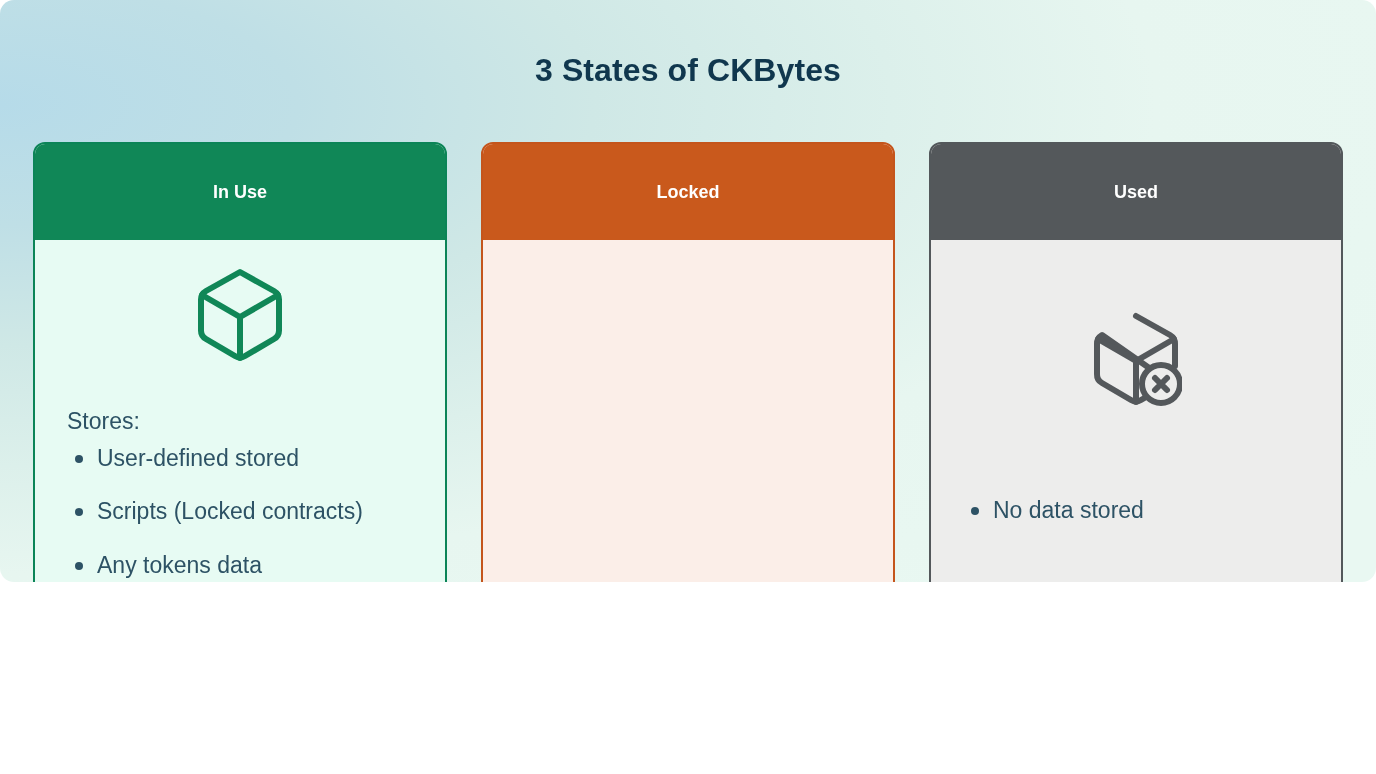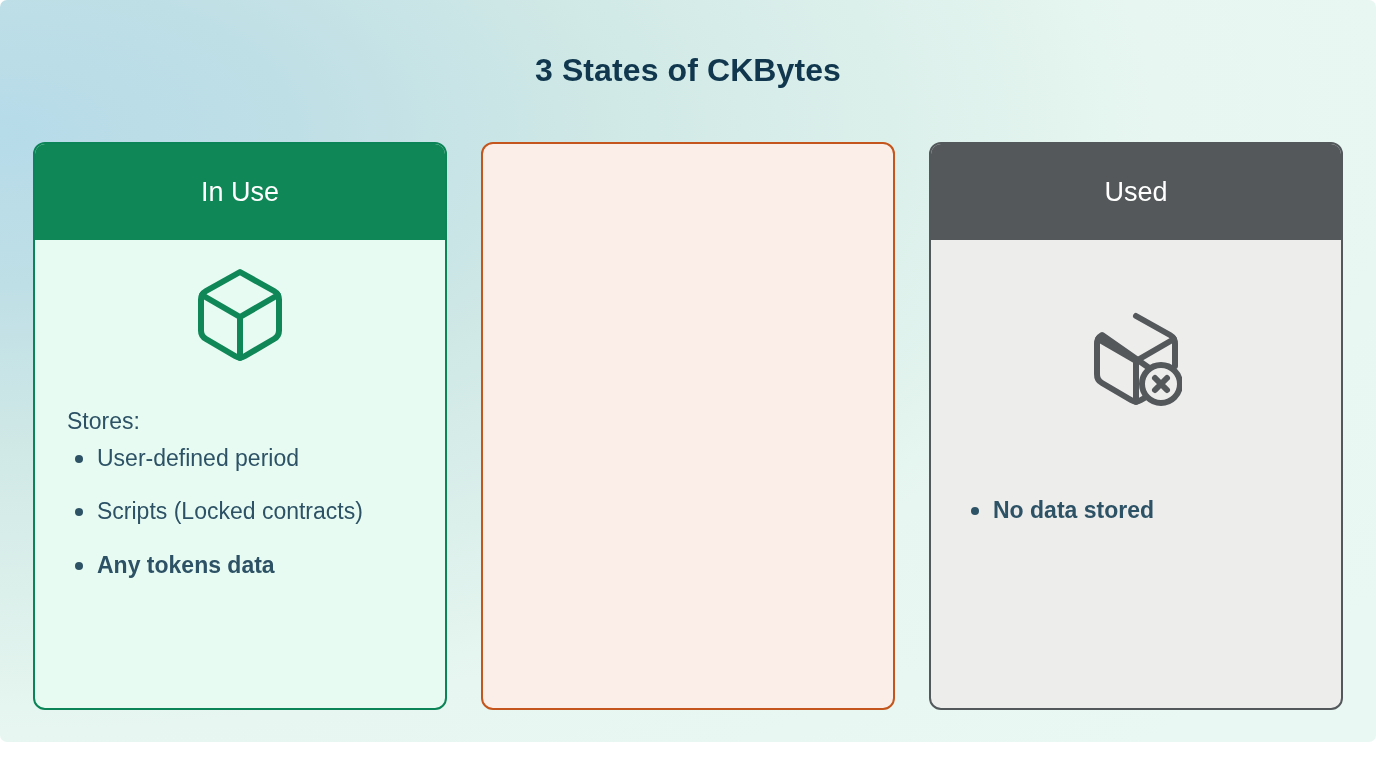--- a/index.html
+++ b/index.html
@@ -11,23 +11,23 @@
     width: 1376px;
     height: 774px;
     font-family: "Liberation Sans", sans-serif;
     overflow: hidden;
   }
 
   
   #canvas {
     position: relative;
     width: 1376px;
-    height: 742px;
+    height: 582px;
     box-sizing: border-box;
-    border-radius: 7px;
+    border-radius: 14px;
     background:
       radial-gradient(120% 115% at 0% 18%, #b6dbe9 0%, #bfdfe6 18%, #cfe8e6 36%, #dcf0eb 54%, #e7f6f0 70%, #e9f8f2 100%);
     overflow: hidden;
   }
 
   
   #title {
     position: absolute;
     top: 52px;
     left: 0;
@@ -62,22 +62,22 @@
     flex-direction: column;
   }
 
   .card-header {
     height: 96px;
     flex: 0 0 96px;
     display: flex;
     align-items: center;
     justify-content: center;
     color: #ffffff;
-    font-size: 27px;
-    font-weight: normal;
+    font-size: 18px;
+    font-weight: bold;
   }
 
   .card-body {
     flex: 1 1 auto;
     position: relative;
     padding: 0;
   }
 
   .card-icon {
     height: 150px;
@@ -105,21 +105,21 @@
 
   ul.bullets li {
     position: relative;
     font-size: 23px;
     color: #2d5265;
     line-height: 1.25;
     padding-left: 36px;
     margin-bottom: 25px;
   }
 
-  ul.bullets li:last-child { margin-bottom: 0; font-weight: bold; }
+  ul.bullets li:last-child { margin-bottom: 0; }
 
   ul.bullets li::before {
     content: "";
     position: absolute;
     left: 14px;
     top: 11px;
     width: 8px;
     height: 8px;
     border-radius: 50%;
     background: #2d5265;
@@ -154,29 +154,32 @@
         <div class="card-icon">
           <svg width="92" height="98" viewBox="0 0 92 98" fill="none" aria-hidden="true">
             <path d="M46 6 L80 25 A10 10 0 0 1 85 34 L85 64 A10 10 0 0 1 80 73 L51 90 A10 10 0 0 1 41 90 L12 73 A10 10 0 0 1 7 64 L7 34 A10 10 0 0 1 12 25 Z" stroke="#108757" stroke-width="6" stroke-linejoin="round" fill="none"></path>
             <path d="M8 29 L46 51 L84 29" stroke="#108757" stroke-width="6" stroke-linejoin="round" stroke-linecap="round" fill="none"></path>
             <path d="M46 51 L46 92" stroke="#108757" stroke-width="6" stroke-linecap="round" fill="none"></path>
           </svg>
         </div>
         <div class="card-list-wrap list-offset-1">
           <div class="stores-label">Stores:</div>
           <ul class="bullets">
-            <li>User-defined period</li>
+            <li>User-defined stored</li>
             <li>Scripts (Locked contracts)</li>
             <li>Any tokens data</li>
           </ul>
         </div>
       </div>
     </div>
 
     <div class="card orange">
+      <div class="card-header">
+        <span>Locked</span>
+      </div>
     </div>
 
     <div class="card gray">
       <div class="card-header">
         <span>Used</span>
       </div>
       <div class="card-body">
         <div class="card-icon">
           <svg width="92" height="98" viewBox="0 0 92 98" fill="none" aria-hidden="true">
             <path d="M46 6 L80 25 A10 10 0 0 1 85 34 L85 56 M85 76 A10 10 0 0 1 80 73 L51 90 A10 10 0 0 1 41 90 L12 73 A10 10 0 0 1 7 64 L7 34 A10 10 0 0 1 12 25 Z" stroke="#54585b" stroke-width="6" stroke-linejoin="round" stroke-linecap="round" fill="none"></path>

